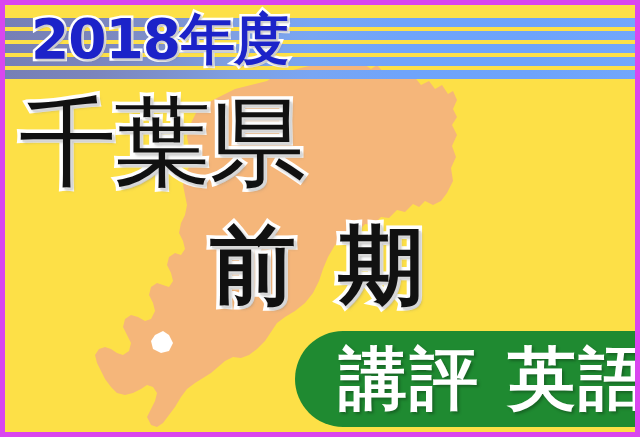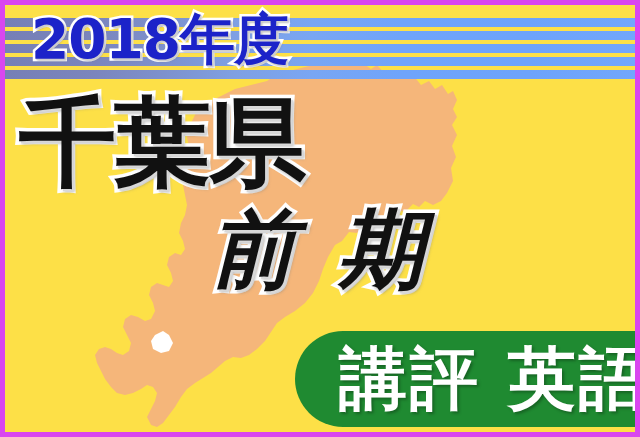--- a/index.html
+++ b/index.html
@@ -86,21 +86,21 @@
     left: 14px;
     top: 86px;
     z-index: 3;
     white-space: nowrap;
     display: flex;
     align-items: baseline;
   }
   .kanji-big {
     font-size: 97px;
     line-height: 104px;
-    font-weight: 700;
+    font-weight: 400;
     color: #111111;
     letter-spacing: -2px;
     -webkit-text-stroke: 7px #ffffff;
     paint-order: stroke fill;
     text-shadow:
        2px 2px 0 #d8d8d8,
        3px 3px 3px rgba(130,130,130,.5);
   }
   .kanji-mid {
     font-size: 71px;
@@ -113,34 +113,33 @@
     paint-order: stroke fill;
     text-shadow:
        2px 2px 0 #d8d8d8,
        3px 3px 3px rgba(130,130,130,.5);
   }
 
   
   .headline-2 {
     position: absolute;
     left: 205px;
-    top: 196px;
+    top: 212px;
     z-index: 3;
     font-size: 86px;
     line-height: 96px;
     font-weight: 700;
     color: #111111;
     letter-spacing: 6px;
     white-space: nowrap;
     -webkit-text-stroke: 7px #ffffff;
     paint-order: stroke fill;
     text-shadow:
        2px 2px 0 #d8d8d8,
        3px 3px 3px rgba(130,130,130,.5);
-    font-style: italic;
   }
 
   
   .badge {
     position: absolute;
     left: 290px;
     top: 326px;
     width: 350px;
     height: 96px;
     background: #1f8a31;

